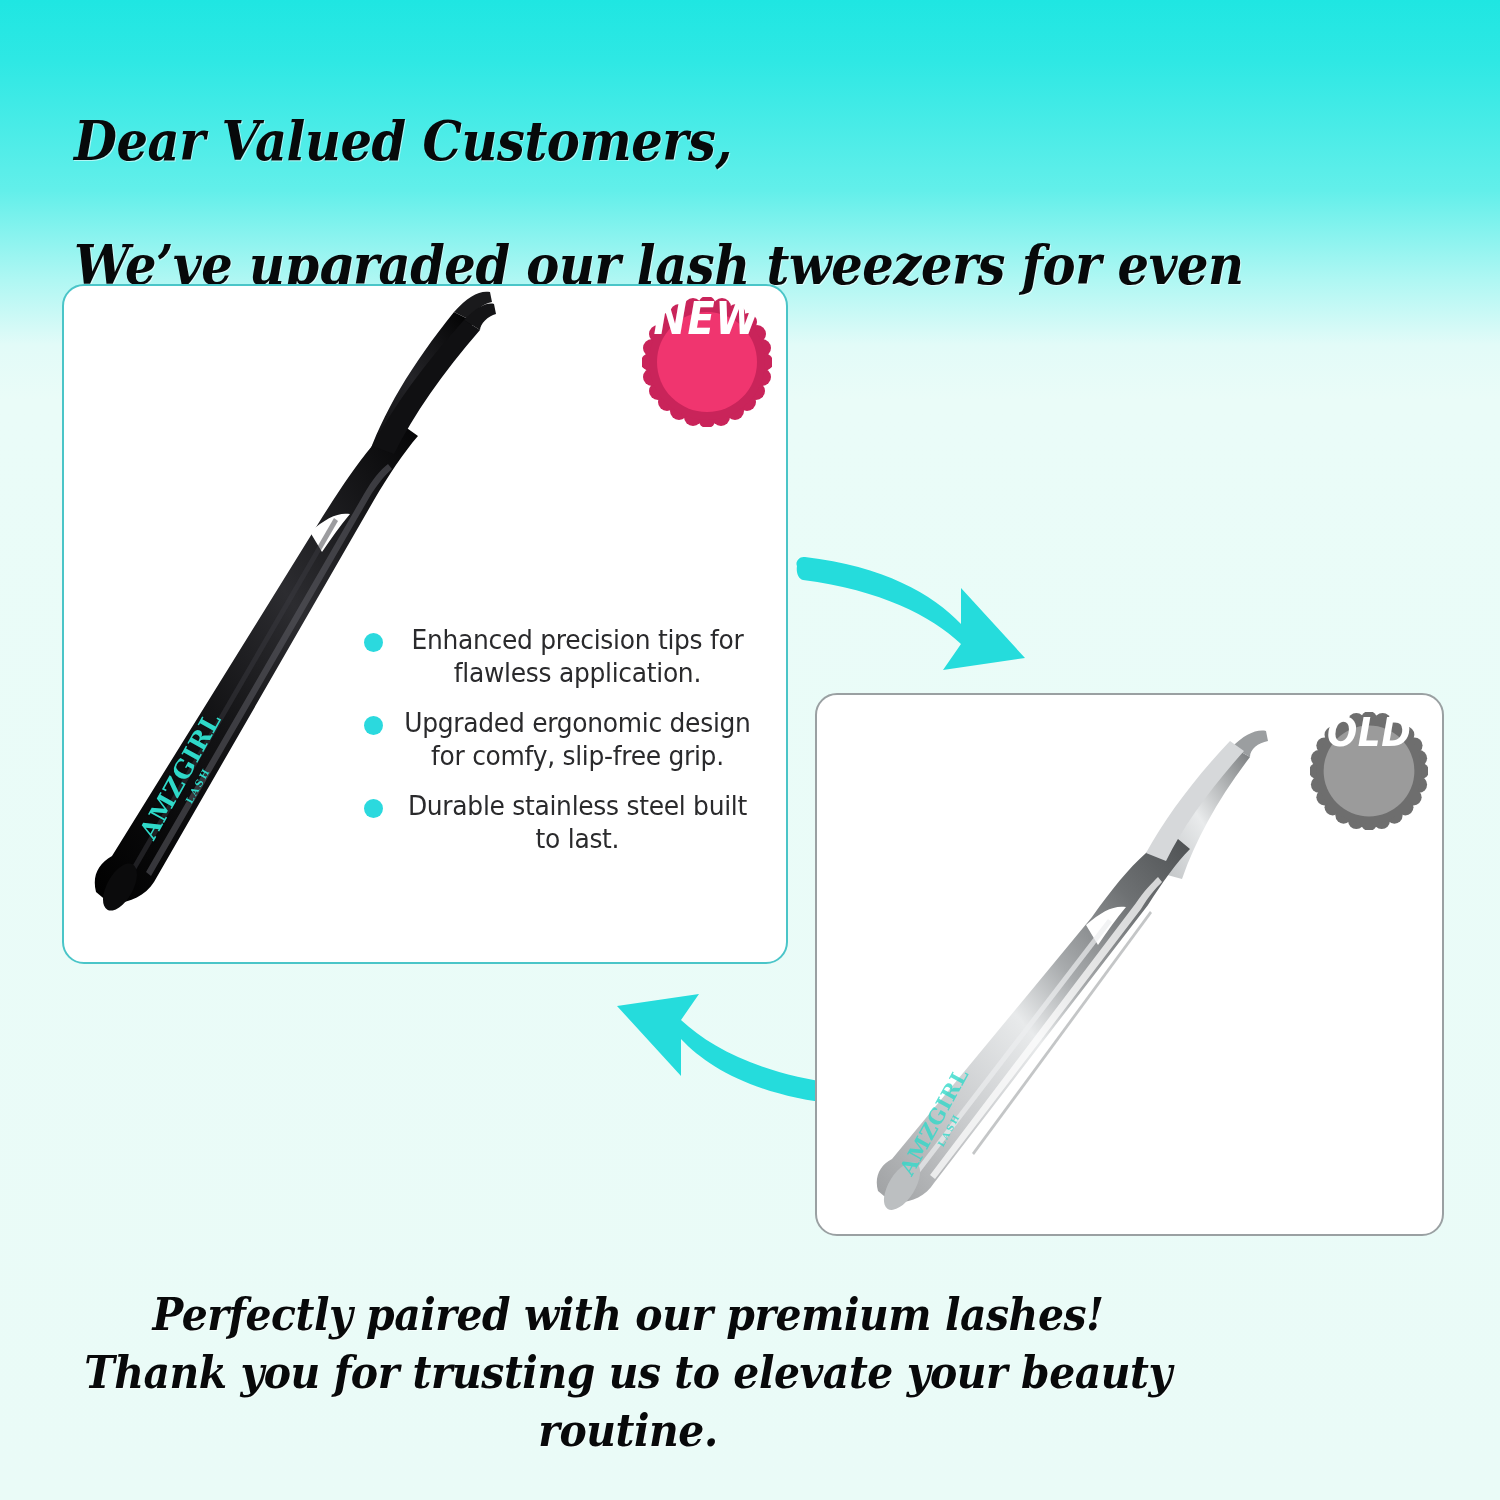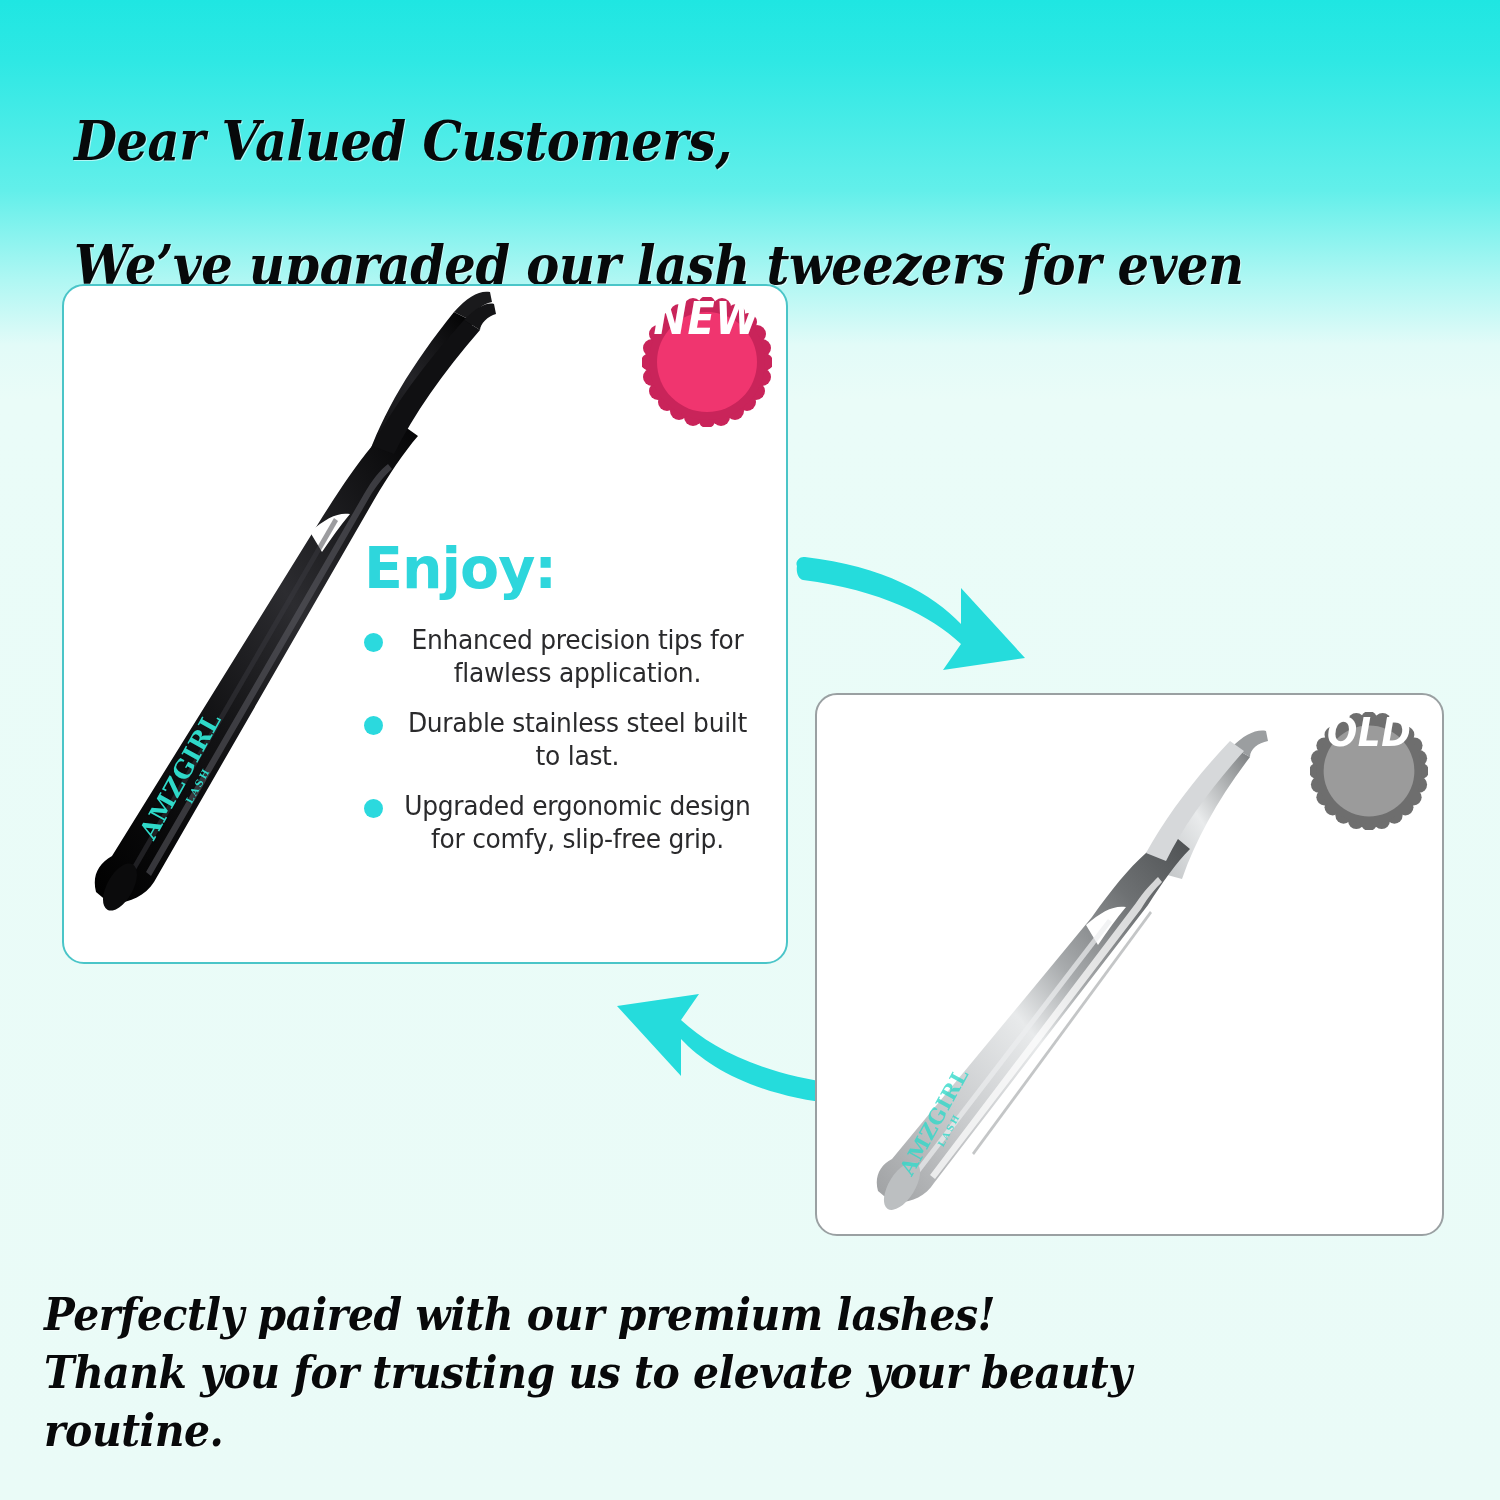--- a/index.html
+++ b/index.html
@@ -186,21 +186,21 @@
   }
   .brand-old .brand-main { font-size: 21px; }
   .brand-old .brand-sub { font-size: 9px; }
 
   
   .footer {
     position: absolute;
     left: 0;
     top: 1286px;
     width: 1256px;
-    text-align: left;
+    text-align: center;
     font-family: "DejaVu Serif", serif;
     font-weight: bold;
     font-style: italic;
     font-size: 44px;
     line-height: 58px;
     color: #08090A;
     letter-spacing: -0.5px;
     text-shadow: 1px 1px 0 rgba(255,255,255,0.5);
   }
   .footer .ft-line { display: block; transform: scaleX(0.93); }
@@ -294,34 +294,33 @@
           <circle cx="37" cy="16" r="9"></circle>
             <circle cx="51" cy="10" r="9"></circle>
         </g>
         <circle cx="65" cy="65" r="58" fill="#C9245A"></circle>
         <circle cx="65" cy="65" r="50" fill="#F0356F"></circle>
       </g>
     </svg>
     <span class="badge-label">NEW</span>
   </div>
 
-  <div class="enjoy-title">Enjoy:</div>
 
   <div class="bullets">
     <div class="bullet-row">
       <span class="bullet-dot"></span>
       <span class="bullet-text">Enhanced precision tips for flawless application.</span>
     </div>
     <div class="bullet-row">
       <span class="bullet-dot"></span>
-      <span class="bullet-text">Durable stainless steel built to last.</span>
+      <span class="bullet-text">Upgraded ergonomic design for comfy, slip-free grip.</span>
     </div>
     <div class="bullet-row">
       <span class="bullet-dot"></span>
-      <span class="bullet-text">Upgraded ergonomic design for comfy, slip-free grip.</span>
+      <span class="bullet-text">Durable stainless steel built to last.</span>
     </div>
   </div>
 
   <div class="arrow arrow-down-right">
     <svg viewBox="0 0 235 130" xmlns="http://www.w3.org/2000/svg">
       <path d="M4 20
                C 2 16, 6 10, 12 11
                C 90 20, 140 48, 168 78
                L 168 42
                L 232 112

